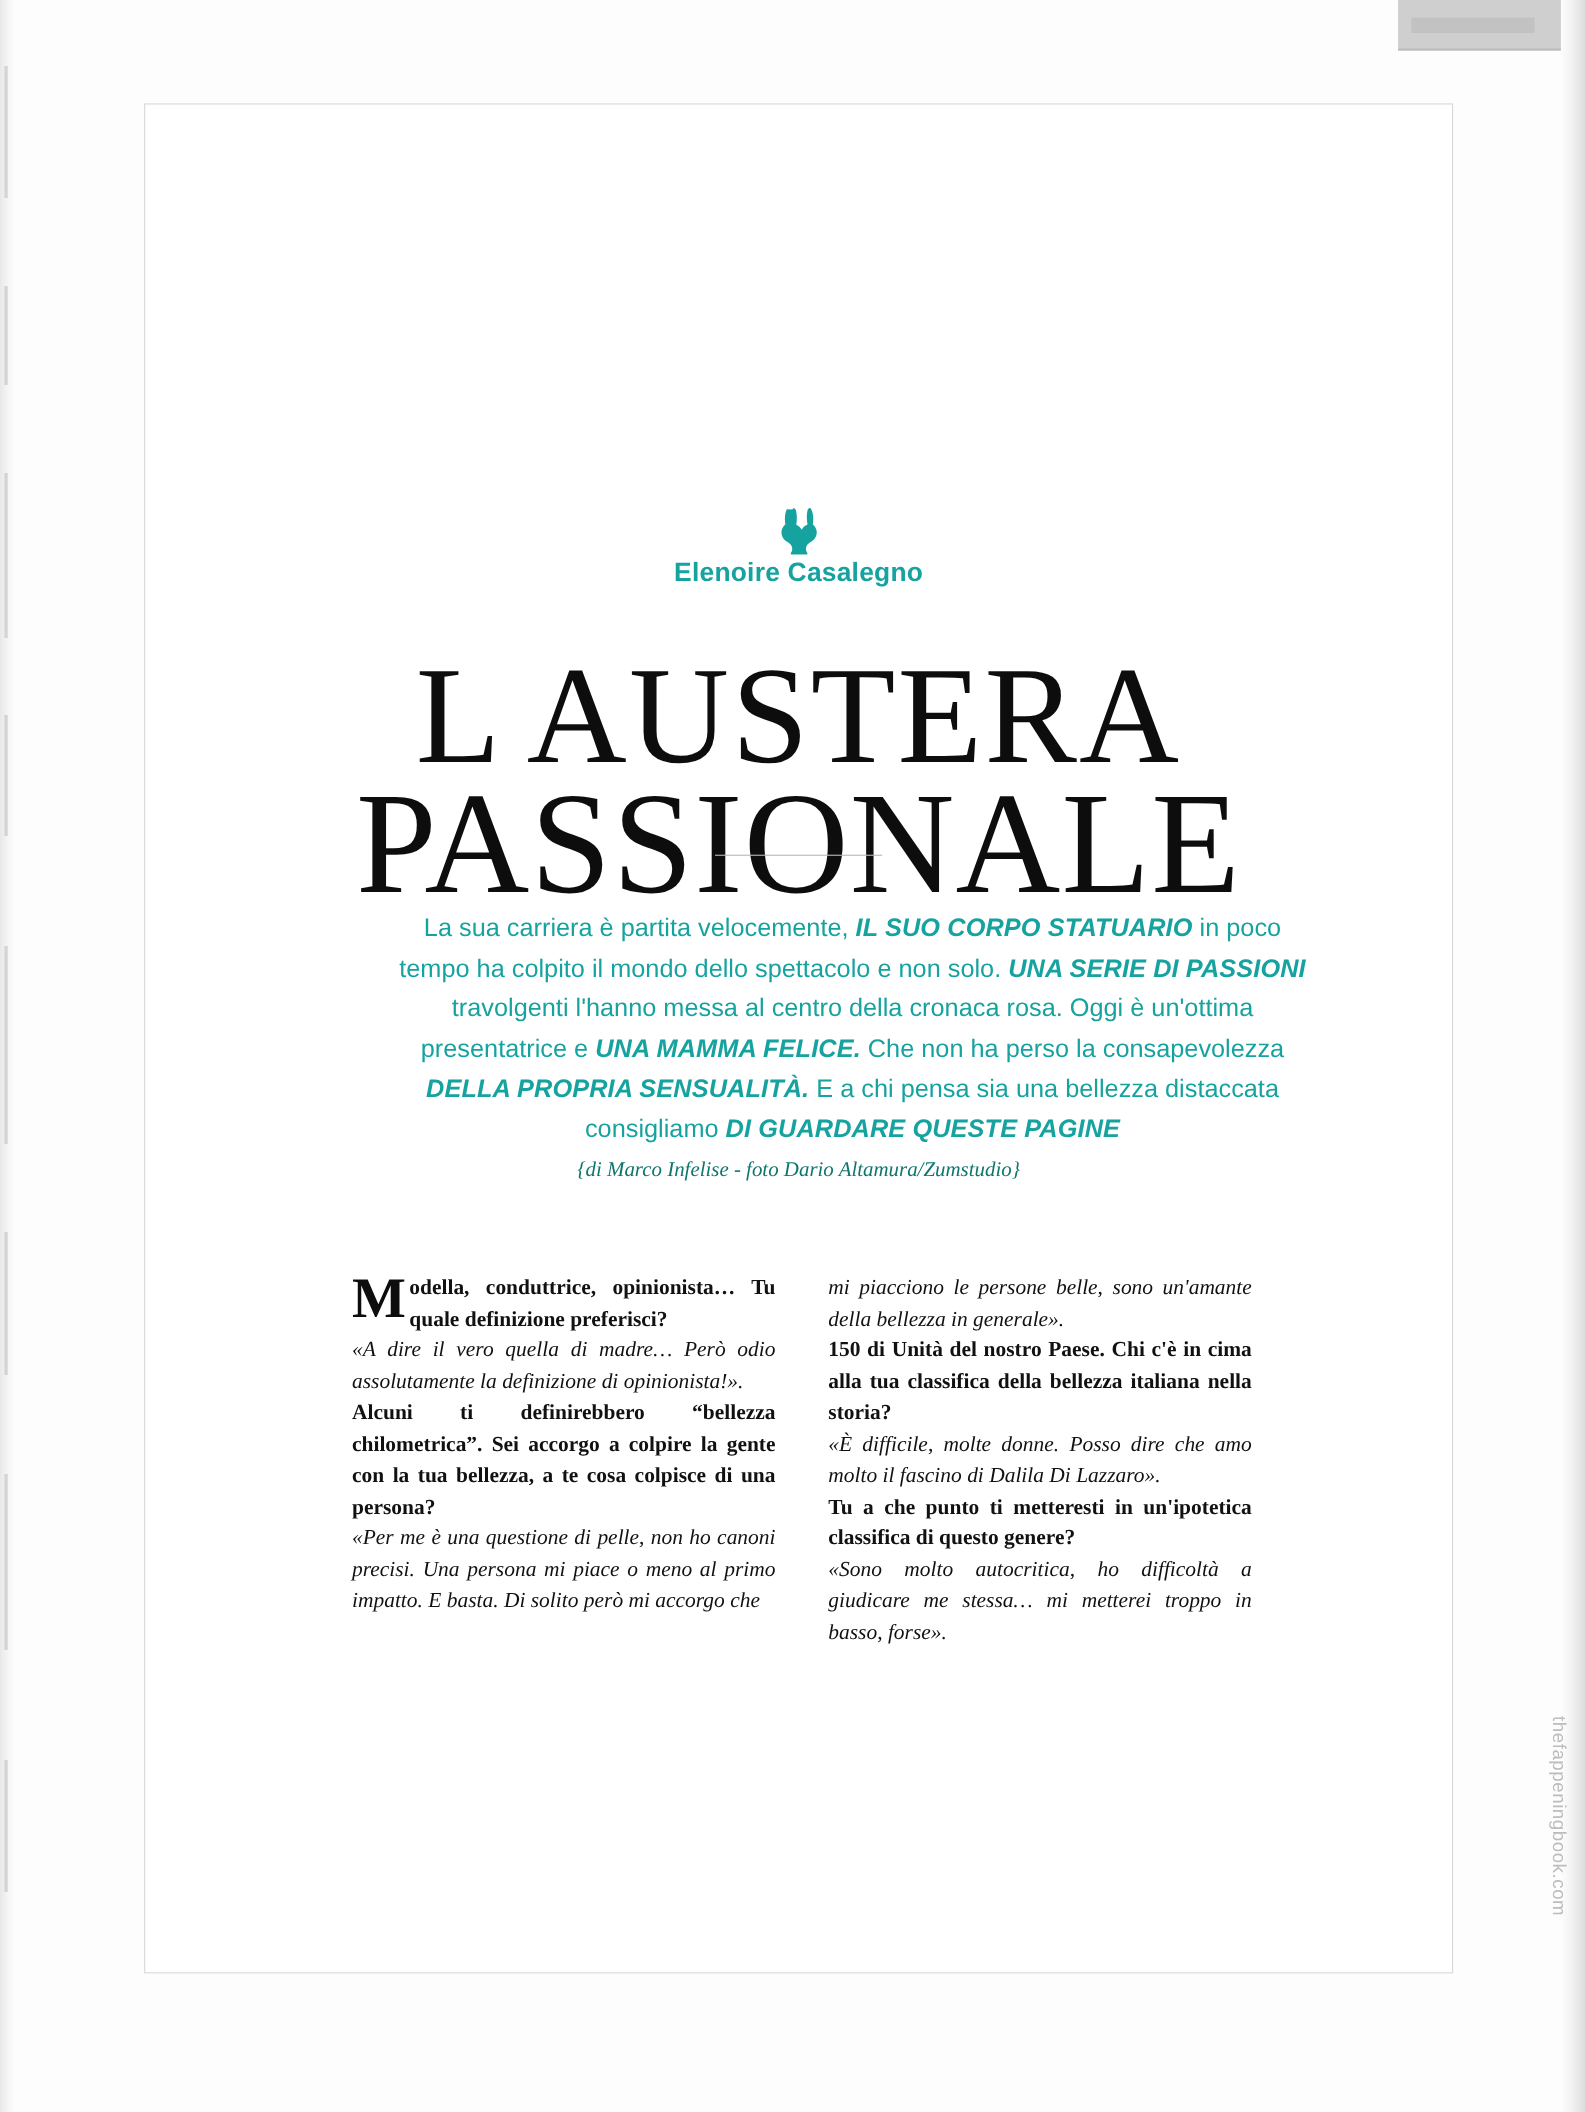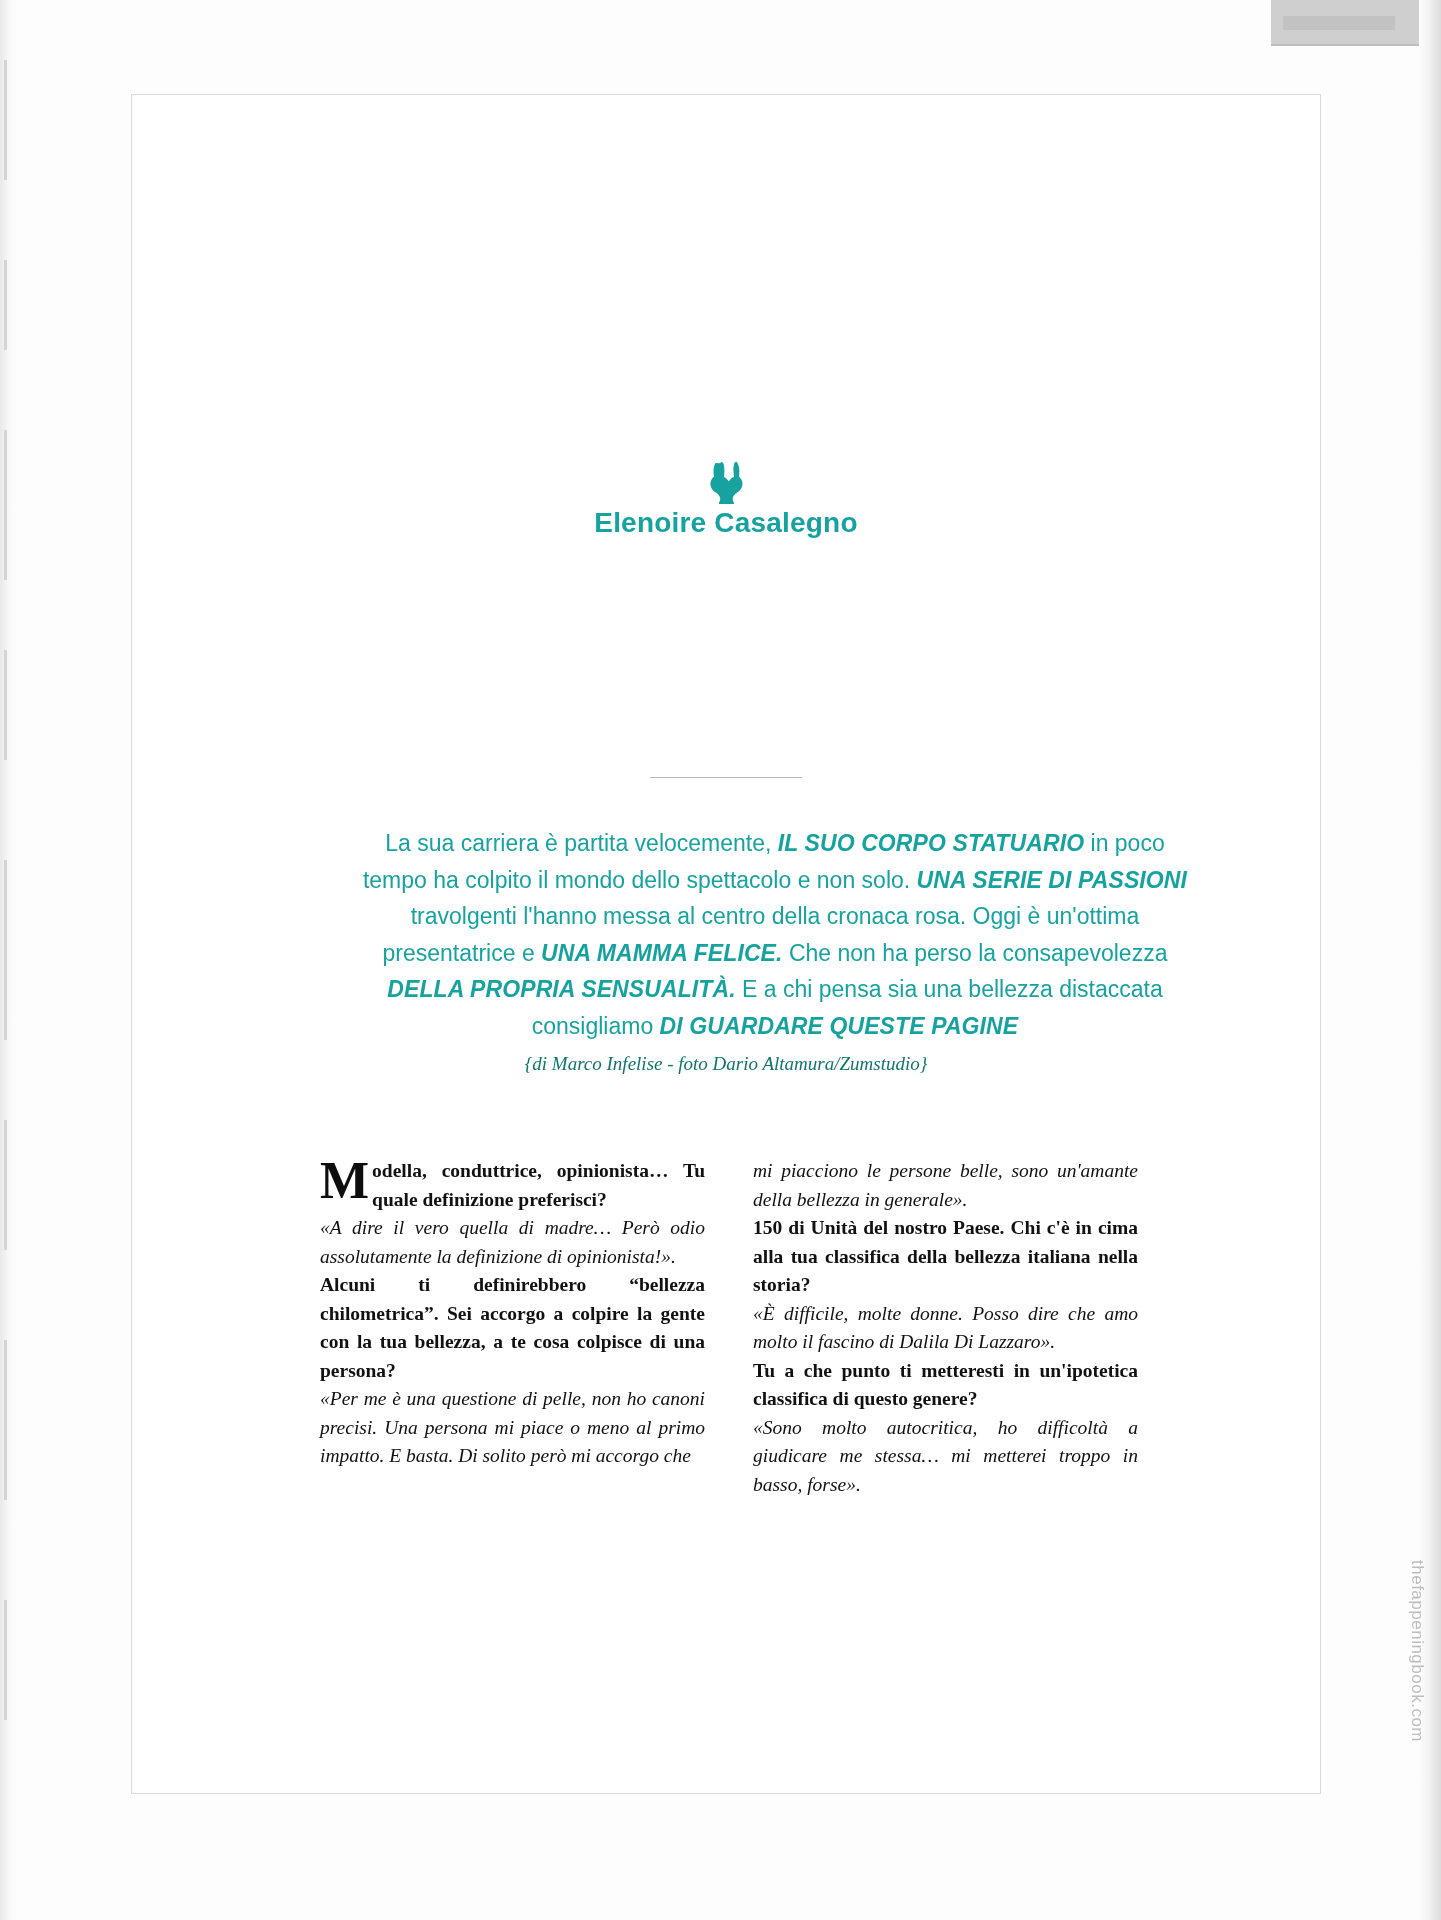--- a/index.html
+++ b/index.html
@@ -79,21 +79,21 @@
   }
   .bunny svg { display: inline-block; }
 
   .kicker {
     position: absolute;
     left: 0; right: 0;
     top: 412px;
     text-align: center;
     color: #16a3a0;
     font-family: "Liberation Sans", sans-serif;
-    font-size: 28px;
+    font-size: 24px;
     font-weight: 600;
     letter-spacing: .2px;
   }
 
   .headline {
     position: absolute;
     left: 0; right: 0;
     top: 500px;
     text-align: center;
     color: #0d0d0d;
@@ -223,20 +223,24 @@
   <div class="bunny">
     <svg width="34" height="44" viewBox="0 0 34 44" aria-hidden="true">
       <g fill="#16a3a0">
         <path d="M11.2 2.2c1.5-2.3 3.1-.6 3.6 1.6.9 3.9.7 8.2.1 12.2 2.1 1 3.9 2.6 5 4.6 1-2.2 2.9-3.9 5.2-4.8-.8-4.2-1-8.9 0-12.8.6-2.1 2.2-3.3 3.4-1 1.9 3.6 2.3 9.1 1.4 13.6 2.2 1.9 3.6 4.5 3.6 7.4 0 3.6-2.2 6.8-5.6 8.8-2.3 1.4-3.7 3.2-4.1 5.2-.3 1.6.1 3.2 1 4.4.6.8.2 1.7-.8 1.7H10.9c-1 0-1.4-.9-.8-1.7.9-1.2 1.3-2.8 1-4.4-.4-2-1.8-3.8-4.1-5.2C3.6 29.8 1.4 26.6 1.4 23c0-2.9 1.4-5.5 3.6-7.4-.9-4.5-.5-10 1.3-13.6l4.9.2z"></path>
       </g>
     </svg>
   </div>
 
   <div class="kicker">Elenoire Casalegno</div>
 
+  <div class="headline">
+    <span class="l1">L AUSTERA</span>
+    <span class="l2">PASSIONALE</span>
+  </div>
 
   <div class="rule"></div>
 
   <div class="standfirst"><span>La sua carriera è partita velocemente, </span><em>IL SUO CORPO STATUARIO</em><span> in poco tempo ha colpito il mondo dello spettacolo e non solo. </span><em>UNA SERIE DI PASSIONI</em><span> travolgenti l'hanno messa al centro della cronaca rosa. Oggi è un'ottima presentatrice e </span><em>UNA MAMMA FELICE.</em><span> Che non ha perso la consapevolezza </span><em>DELLA PROPRIA SENSUALITÀ.</em><span> E a chi pensa sia una bellezza distaccata consigliamo </span><em>DI GUARDARE QUESTE PAGINE</em></div>
 
   <div class="credit">{di Marco Infelise - foto Dario Altamura/Zumstudio}</div>
 
   <div class="cols">
     <div class="col">
       <p class="q dropcap-para"><span class="dropcap">M</span><span>odella, conduttrice, opinionista… Tu quale definizione preferisci?</span></p>

